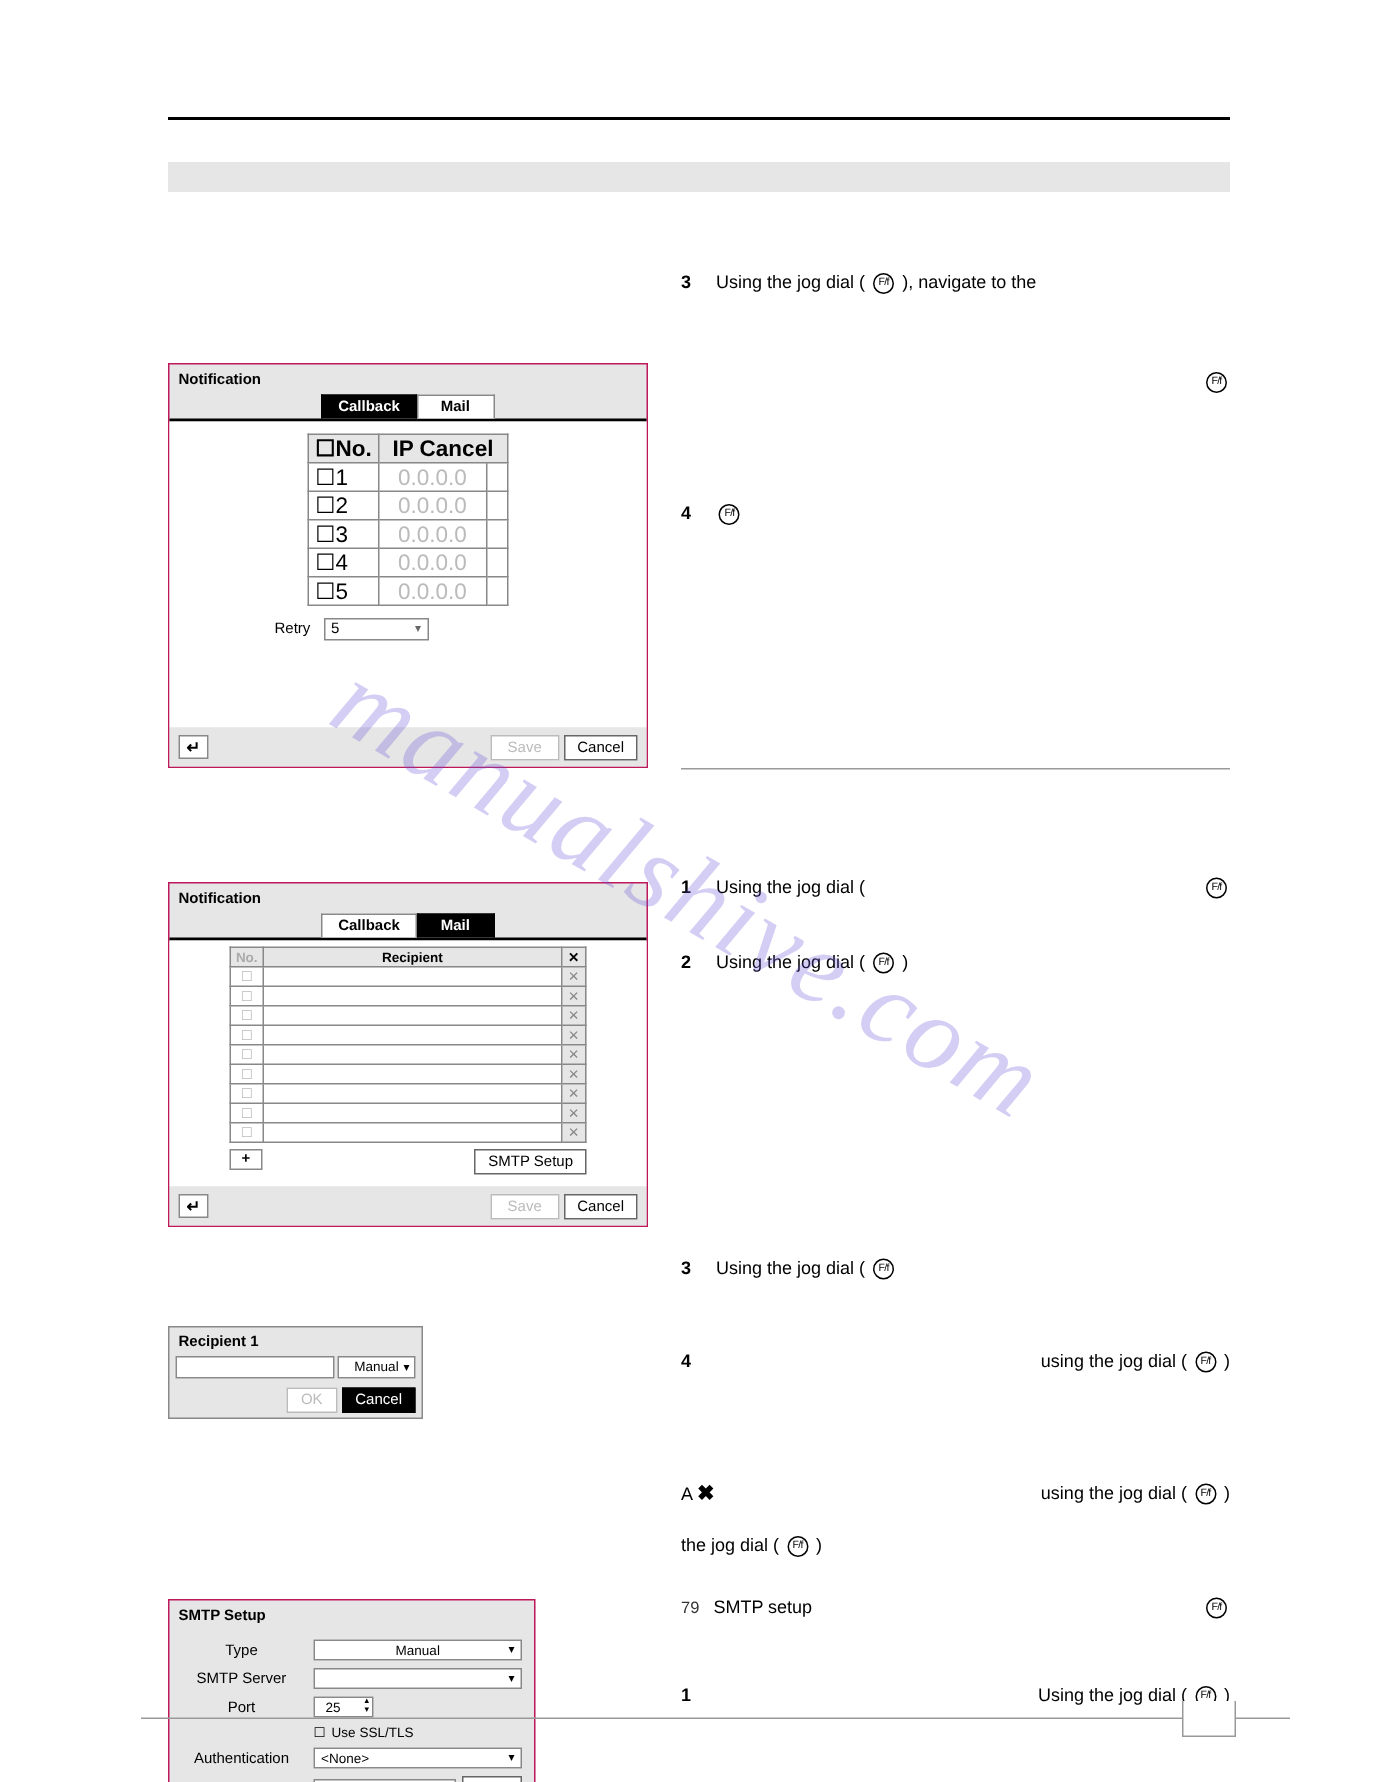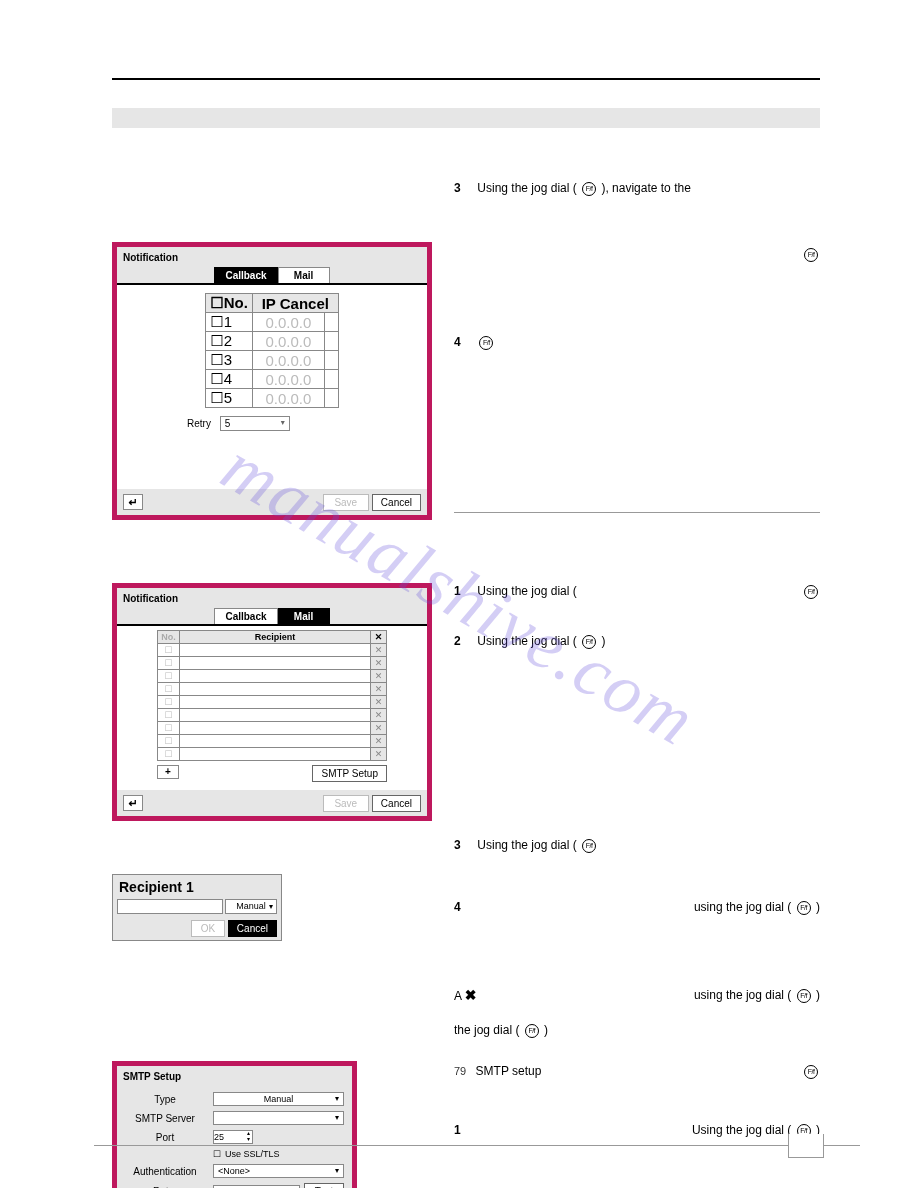--- a/index.html
+++ b/index.html
@@ -20,23 +20,23 @@
     background: #e6e6e6;
     height: 20px;
     margin-bottom: 34px;
   }
   .content { display: flex; }
   .left-col { width: 320px; flex-shrink: 0; margin-right: 22px; }
   .right-col { flex: 1; padding-right: 0; }
 
   .panel {
     background: #e6e6e6;
-    border: 5px solid #be185d;
+    border: 1px solid #be185d;
     padding: 0;
-    margin-bottom: 13px;
+    margin-bottom: 26px;
   }
   .panel-title {
     font-size: 10px;
     font-weight: bold;
     padding: 5px 6px 4px;
     text-align: left;
   }
   .panel-tabs { text-align: center; border-bottom: 2px solid #000; padding-bottom: 0; }
   .tab {
     display: inline-block;
@@ -122,21 +122,21 @@
     font-weight: bold;
   }
 
   
   .small-dialog {
     width: 170px;
     border: 1px solid #888;
     background: #e6e6e6;
   }
   .small-dialog .ptitle {
-    font-size: 14px; font-weight: bold; padding: 4px 6px; text-align: left;
+    font-size: 10px; font-weight: bold; padding: 4px 6px; text-align: left;
   }
   .small-dialog .prow {
     display: flex; gap: 2px; padding: 0 4px 3px;
   }
   .small-dialog .fld {
     border: 1px solid #888; background: #fff; height: 15px; flex: 1;
   }
   .small-dialog .sel {
     border: 1px solid #888; background: #fff; height: 15px; width: 52px;
     font-size: 9px; text-align: center; line-height: 13px; position: relative;
@@ -150,21 +150,21 @@
   .smtp-body { padding: 6px 8px; }
   .form-row {
     display: flex; align-items: center; margin-bottom: 5px; font-size: 10px;
   }
   .form-row .lbl { width: 88px; text-align: center; padding-right: 8px; }
   .form-row .wide-sel, .form-row .wide-inp {
     border: 1px solid #888; background: #fff; height: 14px; flex: 1;
     text-align: center; font-size: 9px; line-height: 12px; position: relative;
   }
   .form-row .wide-sel::after { content: "▾"; position: absolute; right: 4px; font-size: 8px; }
-  .form-row .narrow { width: 40px; flex: none; text-align: left; padding-right: 14px; position: relative; }
+  .form-row .narrow { width: 40px; flex: none; text-align: center; padding-right: 14px; position: relative; }
   .form-row .narrow::after { content: "▴\A▾"; white-space: pre; position: absolute; right: 2px; top: -1px; font-size: 6px; line-height: 6px; }
   .chk-lbl { font-size: 9px; }
   .chk-lbl::before { content: "☐"; margin-right: 4px; }
   .step { margin-bottom: 10px; font-size: 12px; line-height: 16px; margin-top: 18px; }
   .step-num { font-weight: bold; display: inline-block; margin-right: 8px; min-width: 12px; }
   .icon-jog {
     display: inline-block;
     width: 14px; height: 14px;
     border: 1.5px solid #000;
     border-radius: 50%;

